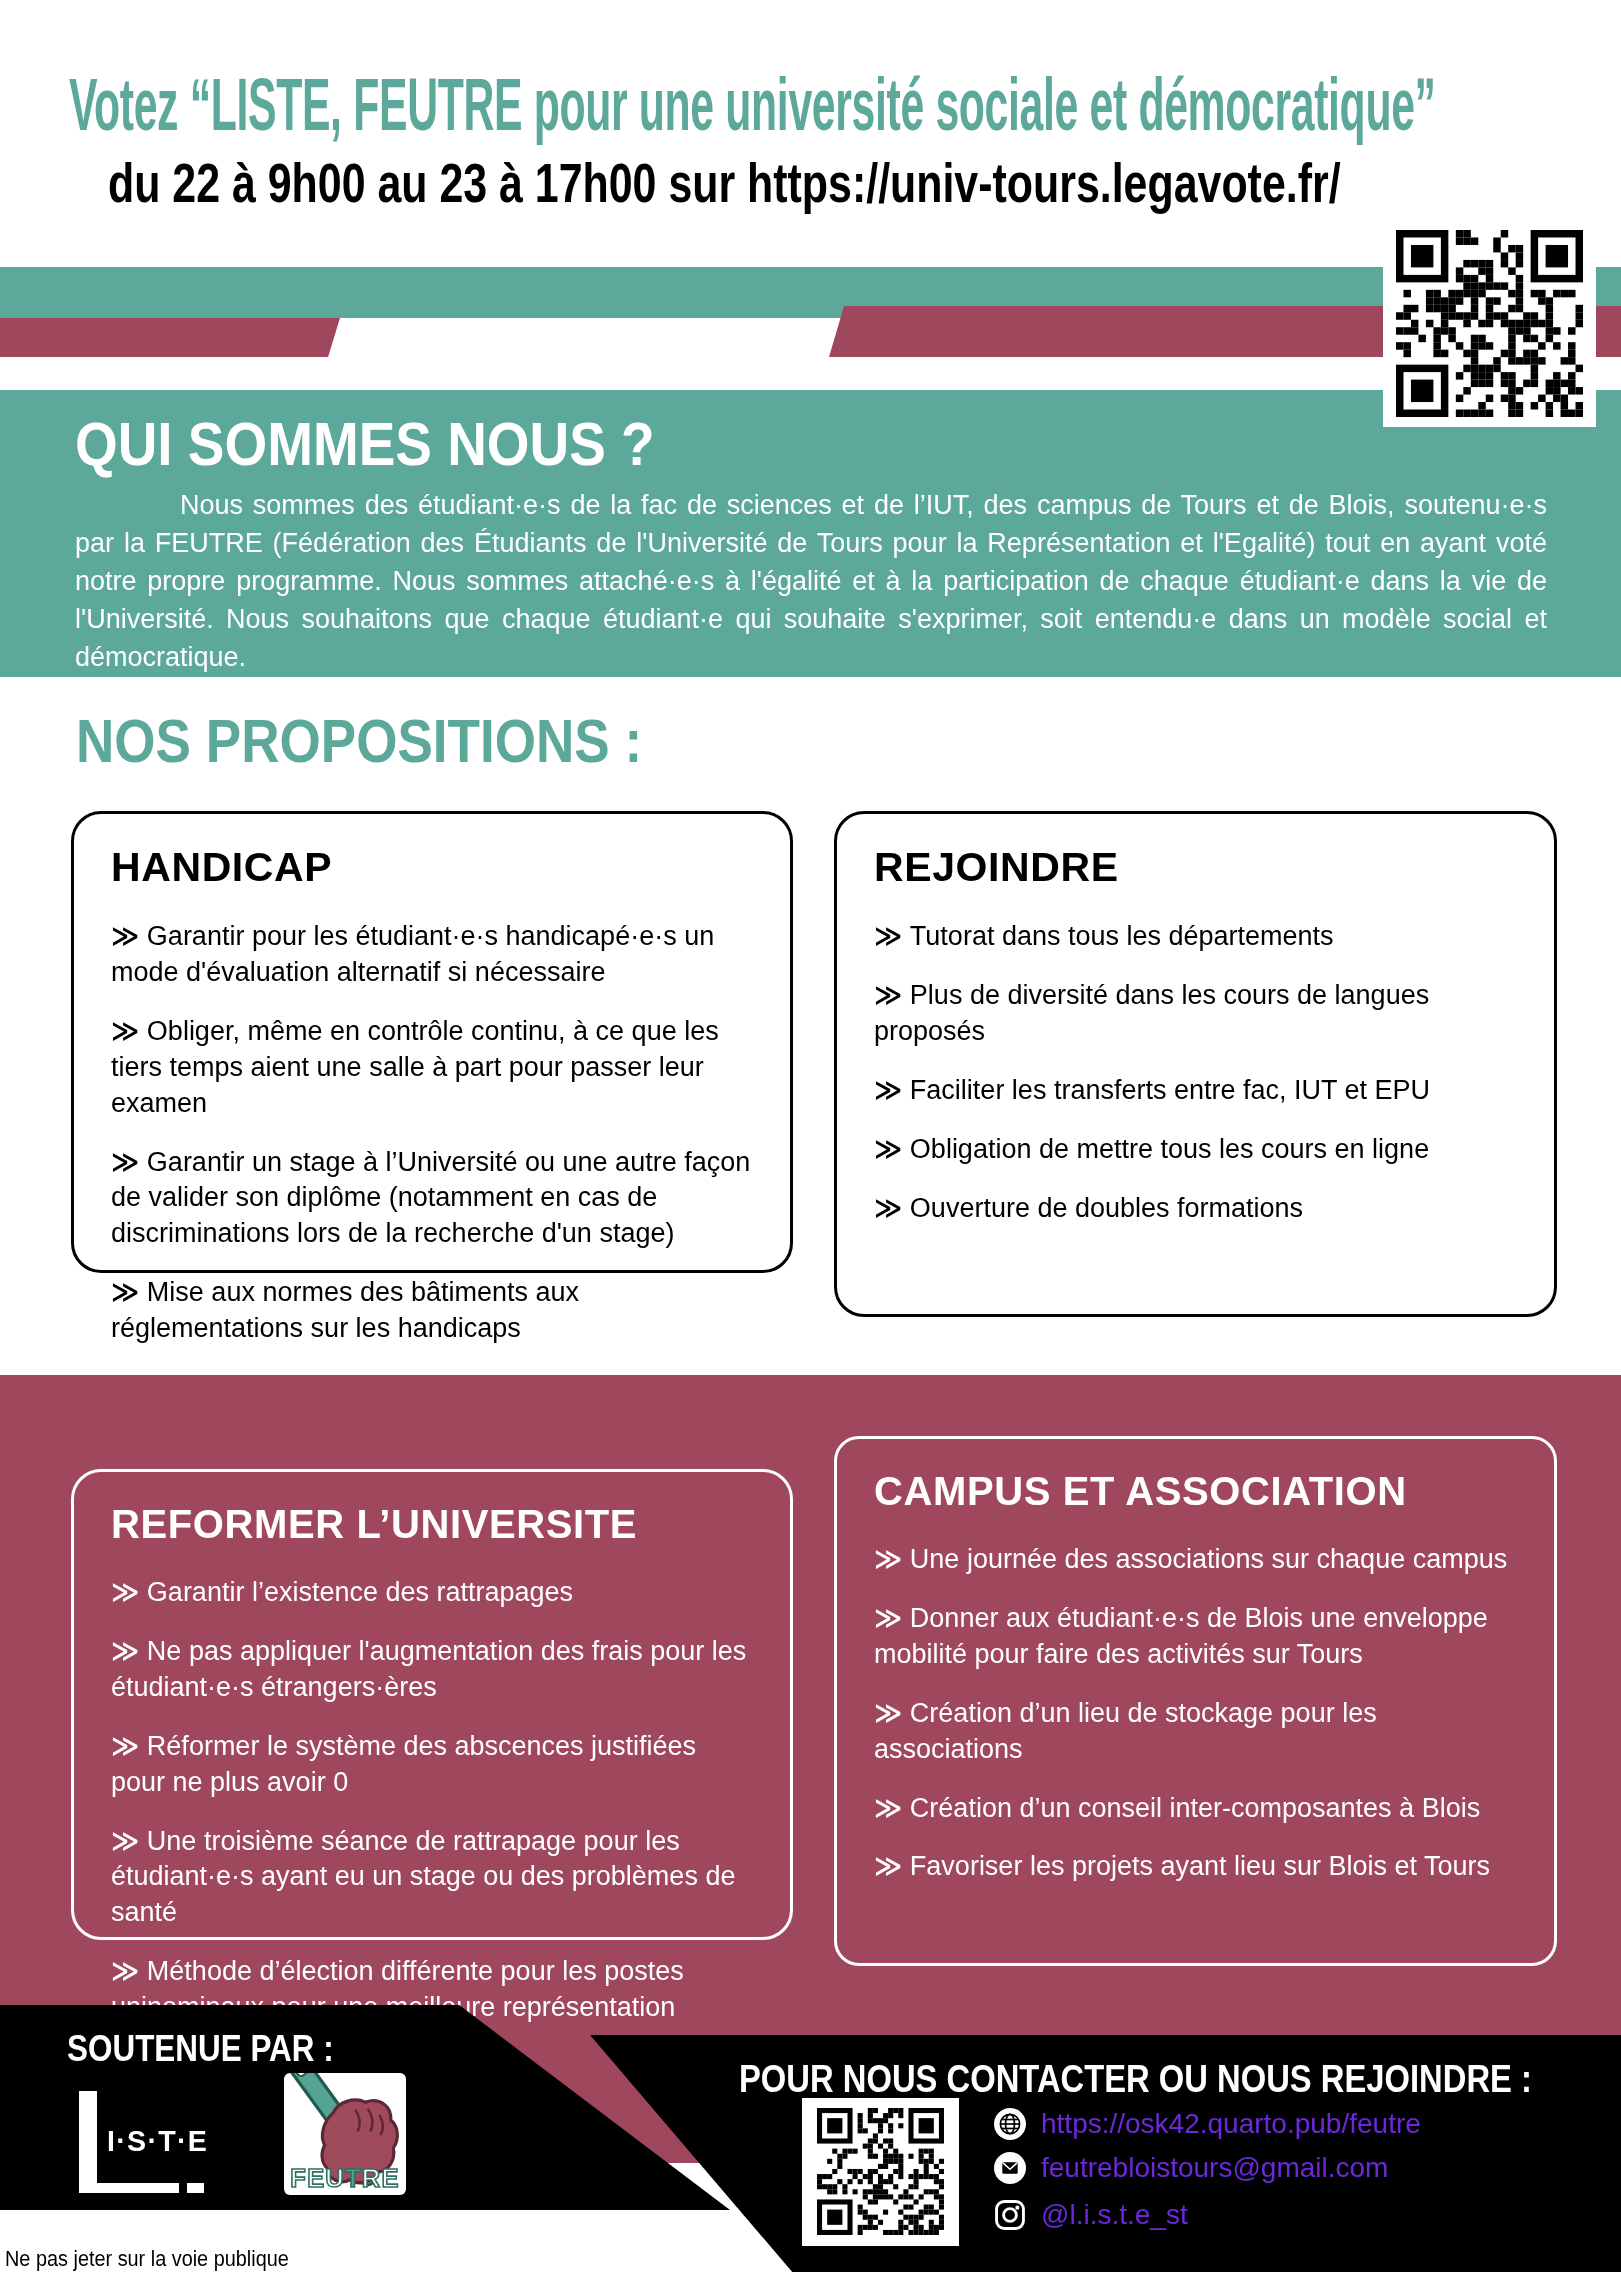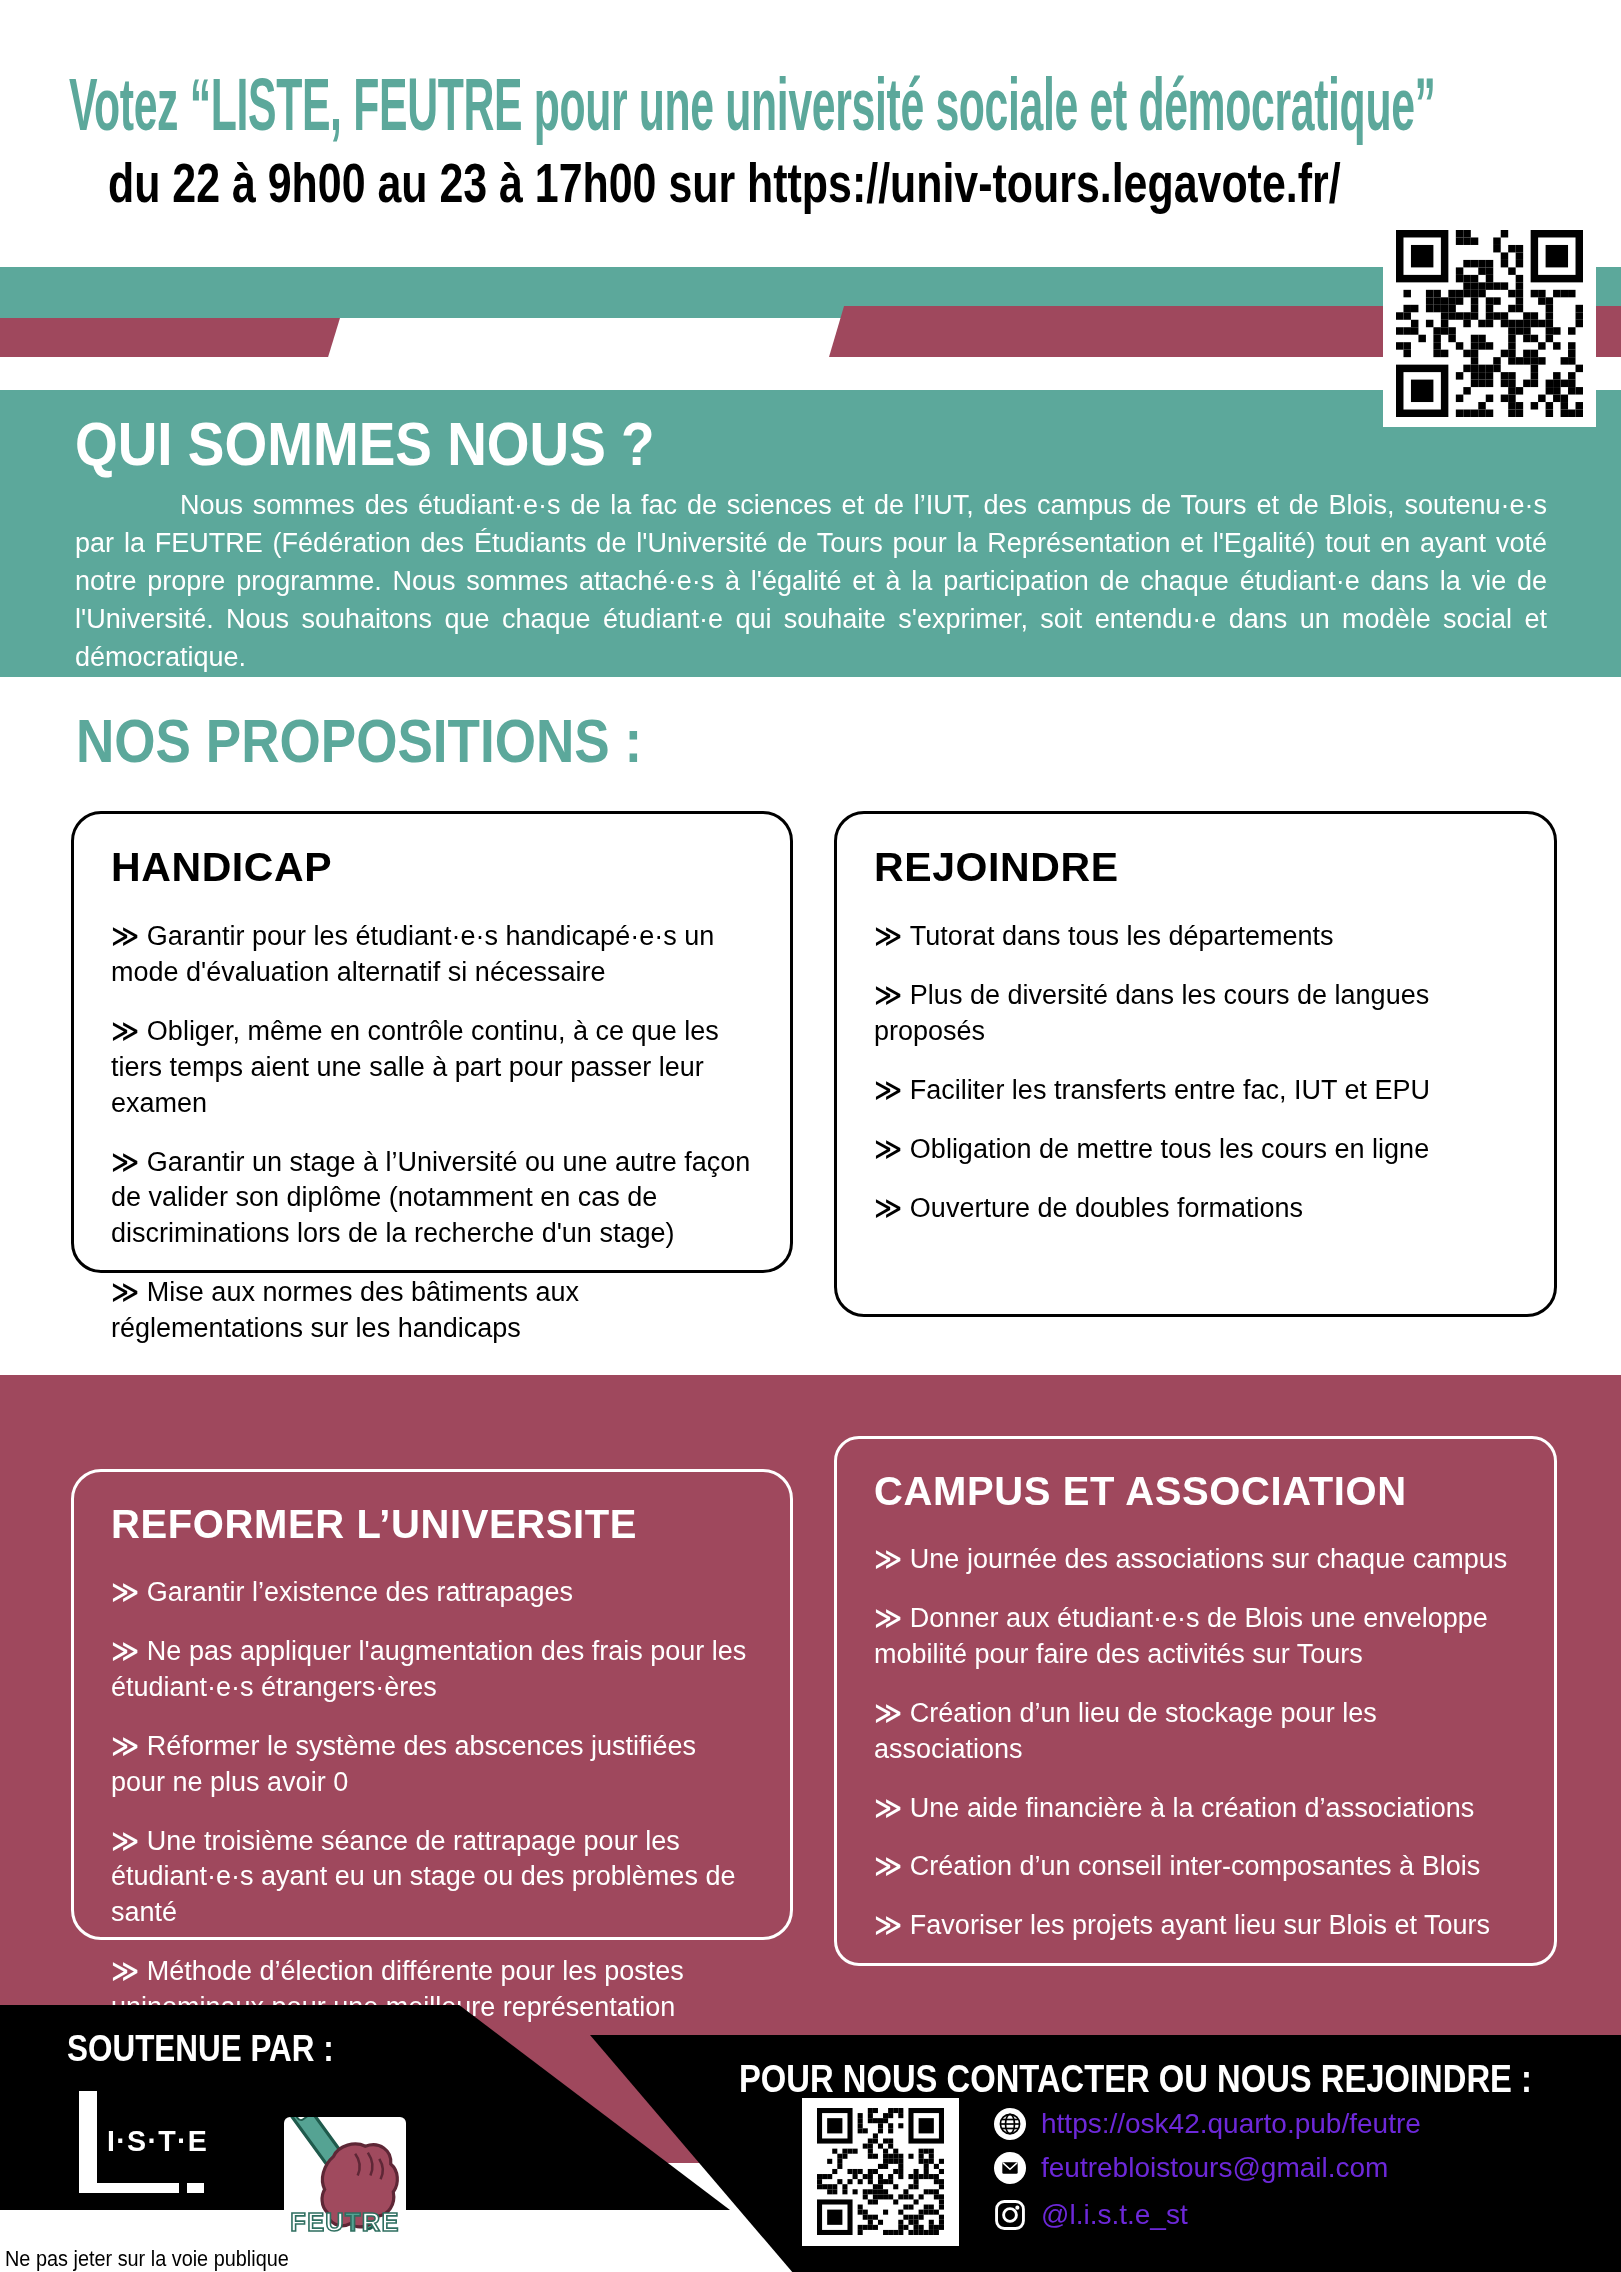--- a/index.html
+++ b/index.html
@@ -64,21 +64,21 @@
   .soutenue{left:67px;top:2028px;font-size:37px;font-weight:700;color:#fff;}
   .soutenue .cond{transform:scaleX(.85);}
 
   
   .liste-vbar{left:79px;top:2091px;width:18.4px;height:102px;background:#fff;}
   .liste-hbar{left:79px;top:2183px;width:100px;height:9.5px;background:#fff;}
   .liste-dot{left:187px;top:2183px;width:16.5px;height:9.5px;background:#fff;}
   .liste-text{left:107px;top:2125px;font-size:28.6px;font-weight:700;color:#fff;letter-spacing:1.3px;}
 
   
-  .feutre-panel{left:284px;top:2073px;width:122px;height:122px;background:#fff;border-radius:6px;margin-top:44px;}
+  .feutre-panel{left:284px;top:2073px;width:122px;height:122px;background:#fff;border-radius:6px;}
   .feutre-panel svg{position:absolute;left:0;top:0;width:122px;height:122px;}
 
   .contact-heading{left:739px;top:2057px;font-size:39px;font-weight:700;color:#fff;}
   .contact-heading .cond{transform:scaleX(.84);}
 
   .contact-row{color:#6d28d9;font-size:28px;height:36px;display:flex;}
   .contact-row .icon{width:32px;height:32px;margin-right:15px;flex:0 0 auto;}
   #contact-row-0{left:994px;top:2108px;}
   #contact-row-1{left:994px;top:2152px;}
   #contact-row-2{left:994px;top:2199px;}
@@ -363,21 +363,20 @@
     <p class="item"><span class="chev">≫</span><span>Réformer le système des abscences justifiées pour ne plus avoir 0</span></p>
     <p class="item"><span class="chev">≫</span><span>Une troisième séance de rattrapage pour les étudiant·e·s ayant eu un stage ou des problèmes de santé</span></p>
     <p class="item"><span class="chev">≫</span><span>Méthode d’élection différente pour les postes uninominaux pour une meilleure représentation</span></p>
   </div>
 
   <div id="card-campus" class="abs card card-dark">
     <h2 class="card-title">CAMPUS ET ASSOCIATION</h2>
     <p class="item"><span class="chev">≫</span><span>Une journée des associations sur chaque campus</span></p>
     <p class="item"><span class="chev">≫</span><span>Donner aux étudiant·e·s de Blois une enveloppe mobilité pour faire des activités sur Tours</span></p>
     <p class="item"><span class="chev">≫</span><span>Création d’un lieu de stockage pour les associations</span></p>
-    <p class="item"><span class="chev">≫</span><span>Une aide financière à la création d’associations</span></p>
     <p class="item"><span class="chev">≫</span><span>Création d’un conseil inter-composantes à Blois</span></p>
     <p class="item"><span class="chev">≫</span><span>Favoriser les projets ayant lieu sur Blois et Tours</span></p>
   </div>
 
   <div class="abs footer-black-left"></div>
   <div class="abs footer-black-right"></div>
 
   <div class="abs soutenue nowrap">
     <span class="cond">SOUTENUE PAR :</span>
   </div>

